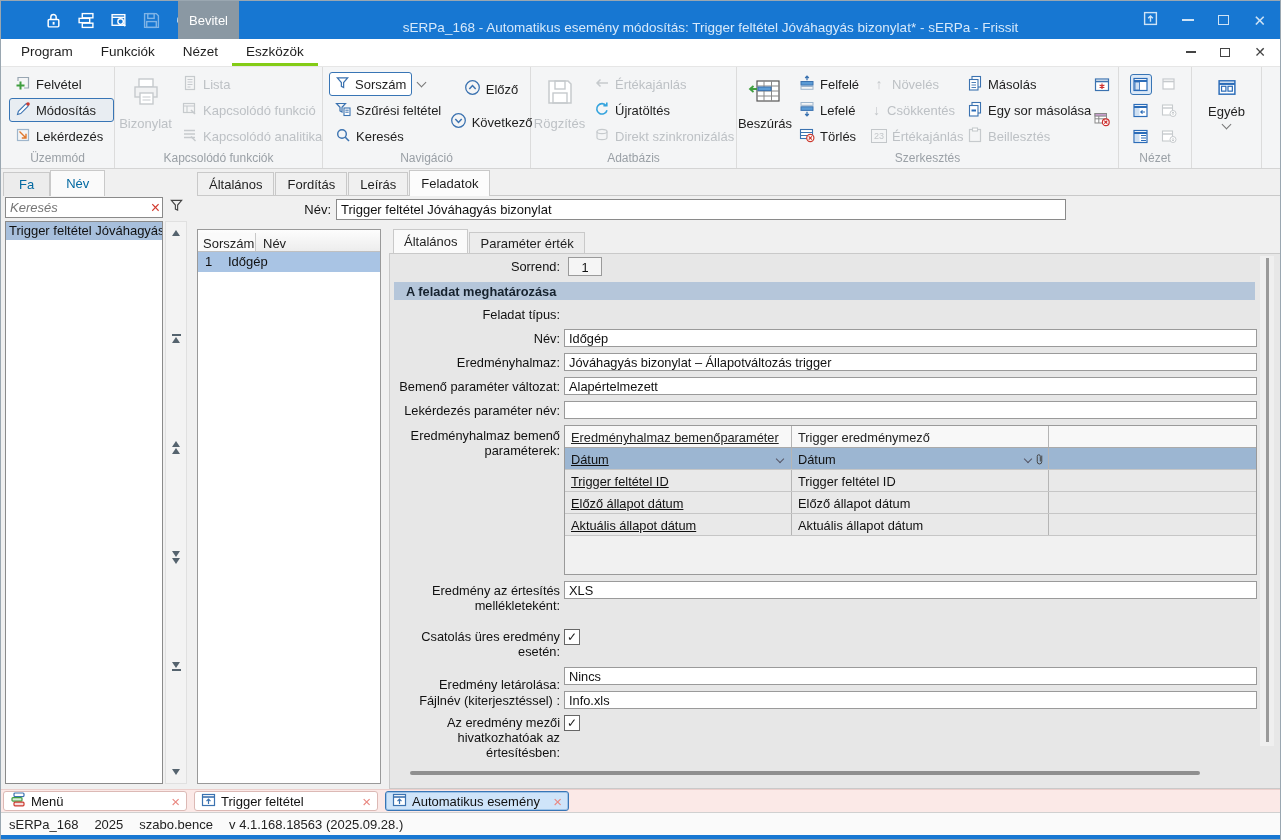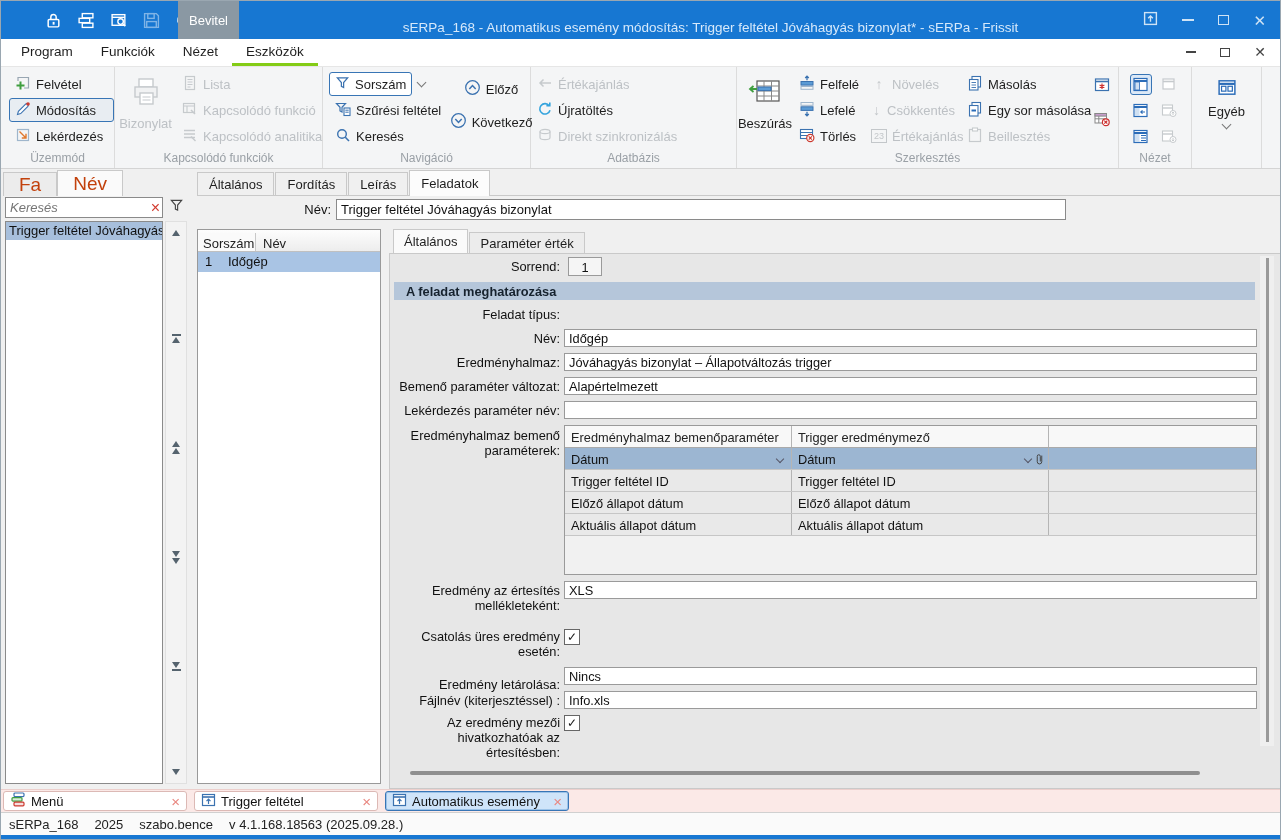--- a/index.html
+++ b/index.html
@@ -46,21 +46,21 @@
   .nz-grid { display:flex; gap:6px; justify-content:center; padding-top:7px; }
   .nz-col { display:flex; flex-direction:column; gap:5px; }
   .nzbtn { width:22px; height:21px; display:flex; align-items:center; justify-content:center; border:1px solid transparent; border-radius:3px; }
   .nzbtn.sel { border-color:#3875b5; background:#dce9f7; }
 
   
   .main { position:absolute; top:168px; left:0; right:0; bottom:50px; background:#f0f0f0; }
 
   .lpanel { position:absolute; left:0; top:0; width:190px; height:100%; }
   .lp-tabs { position:absolute; top:1px; left:2px; display:flex; align-items:flex-end; height:26px; }
-  .lptab { height:24px; padding:8px 15px; display:flex; align-items:center; font-size:19px; background:#ececec; border:1px solid #c9c9c9; border-bottom:none; color:#c2410c; }
+  .lptab { height:24px; padding:8px 15px; display:flex; align-items:center; font-size:13px; background:#ececec; border:1px solid #c9c9c9; border-bottom:none; color:#0369a1; }
   .lptab.active { background:#fafafa; height:26px; }
   .lp-search { position:absolute; top:28px; left:4px; width:158px; height:21px; }
   .lp-search input { width:100%; height:100%; border:1px solid #8a8a8a; font-size:13px; font-style:italic; color:#8a8a8a; padding:0 20px 0 4px; font-family:"Liberation Sans",sans-serif; }
   .lp-x { position:absolute; right:3px; top:1px; color:#d23b30; font-size:16px; line-height:19px; }
   .lp-funnel { position:absolute; top:28px; left:164px; width:22px; height:21px; display:flex; align-items:center; justify-content:center; }
   .lp-list { position:absolute; top:52px; left:4px; width:158px; bottom:5px; background:#fff; border:1px solid #8a8a8a; overflow:hidden; }
   .lp-item { height:18px; font-size:13px; padding:1px 3px; white-space:nowrap; overflow:hidden; color:#111; }
   .lp-item.sel { background:#a7bfdc; }
   .lp-scroll { position:absolute; top:52px; left:164px; width:22px; bottom:5px; background:#f3f3f3; border:1px solid #e0e0e0; display:flex; flex-direction:column; align-items:center; justify-content:space-between; padding:8px 0; }
   .navg { display:flex; flex-direction:column; align-items:center; gap:1px; }
@@ -97,21 +97,21 @@
   .band { position:absolute; top:28px; left:4px; width:861px; height:18px; background:#b5c6da; font-size:12.8px; font-weight:bold; color:#16222e; padding:2px 0 0 12px; }
   .sorrend-box { position:absolute; left:178px; top:0; width:34px; height:19px; border:1px solid #9a9a9a; background:#f5f5f5; text-align:center; font-size:12.8px; padding-top:2px; color:#111; }
 
   .ptable { position:absolute; top:171px; left:174px; width:693px; height:150px; border:1px solid #9a9a9a; background:#f1f1f1; }
   .pt-head { display:flex; height:22px; background:#f8f8f8; border-bottom:1px solid #aaa; }
   .pt-hc { font-size:12.8px; color:#222; padding:4px 0 0 6px; border-right:1px solid #b5b5b5; white-space:nowrap; overflow:hidden; }
   .pt-row { display:flex; height:22px; background:#e9e9e9; border-bottom:1px solid #c6c6c6; }
   .pt-row.sel { background:#9cb6d2; }
   .pt-c { font-size:12.8px; color:#111; padding:4px 4px 0 6px; border-right:1px solid #b5b5b5; white-space:nowrap; overflow:hidden; display:flex; align-items:flex-start; }
   .pt-c .txt { flex:1; }
-  .w1 { width:227px; } .w2 { width:257px; } .w3 { width:191px; border-right:none; }
+  .w1 { width:227px;text-decoration:underline; } .w2 { width:257px; } .w3 { width:191px; border-right:none; }
   .cellchev { width:6px; height:6px; border-right:1.4px solid #556; border-bottom:1.4px solid #556; transform:rotate(45deg); margin:4px 4px 0 0; flex:none; }
 
   .cb { position:absolute; left:174px; width:16px; height:16px; background:#fff; border:1px solid #666; font-size:12px; text-align:center; line-height:14px; color:#222; }
 
   .hscroll { position:absolute; top:517px; left:20px; width:790px; height:4px; background:#8f8f8f; border-radius:2px; }
   .vtrack { position:absolute; right:6px; top:2px; bottom:42px; width:14px; background:#efefef; }
   .vthumb { position:absolute; left:6px; top:2px; bottom:4px; width:3px; background:#9a9a9a; }
 
   
   .doc-bar { position:absolute; bottom:27px; left:0; right:0; height:23px; background:#fbe9e7; display:flex; align-items:center; gap:7px; padding:0 2px; border-top:1px solid #eccfcc; }
@@ -302,20 +302,28 @@
                 </svg></span>
             <span>Következő</span>
           </div>
         </div>
       </div>
       <div class="glabel">Navigáció</div>
     </div>
 
     <div class="rgroup" style="width:206px">
       <div class="hrow">
+        <div class="bigbtn dis" style="width:58px">
+          <span><svg width="32" height="32" viewBox="0 0 32 32">
+                <path d="M5 5h19l3 3v19H5z" fill="#fff" stroke="#c6cacd" stroke-width="1.5"></path>
+                <rect x="11" y="5" width="10" height="8" fill="none" stroke="#c6cacd" stroke-width="1.4"></rect>
+                <rect x="9" y="17" width="14" height="10" fill="none" stroke="#c6cacd" stroke-width="1.4"></rect>
+              </svg></span>
+          <span>Rögzítés</span>
+        </div>
         <div class="stack" style="width:148px">
           <div class="rbtn dis">
             <span><svg width="16" height="16" viewBox="0 0 16 16">
                   <path d="M14 8H3M6.5 4.5L3 8l3.5 3.5" fill="none" stroke="#c6cacd" stroke-width="1.5"></path>
                 </svg></span>
             <span>Értékajánlás</span>
           </div>
           <div class="rbtn">
             <span><svg width="16" height="16" viewBox="0 0 16 16">
                   <path d="M13 9.2A5.2 5.2 0 1 1 12.2 4.8" fill="none" stroke="#33a3dd" stroke-width="1.6"></path>

